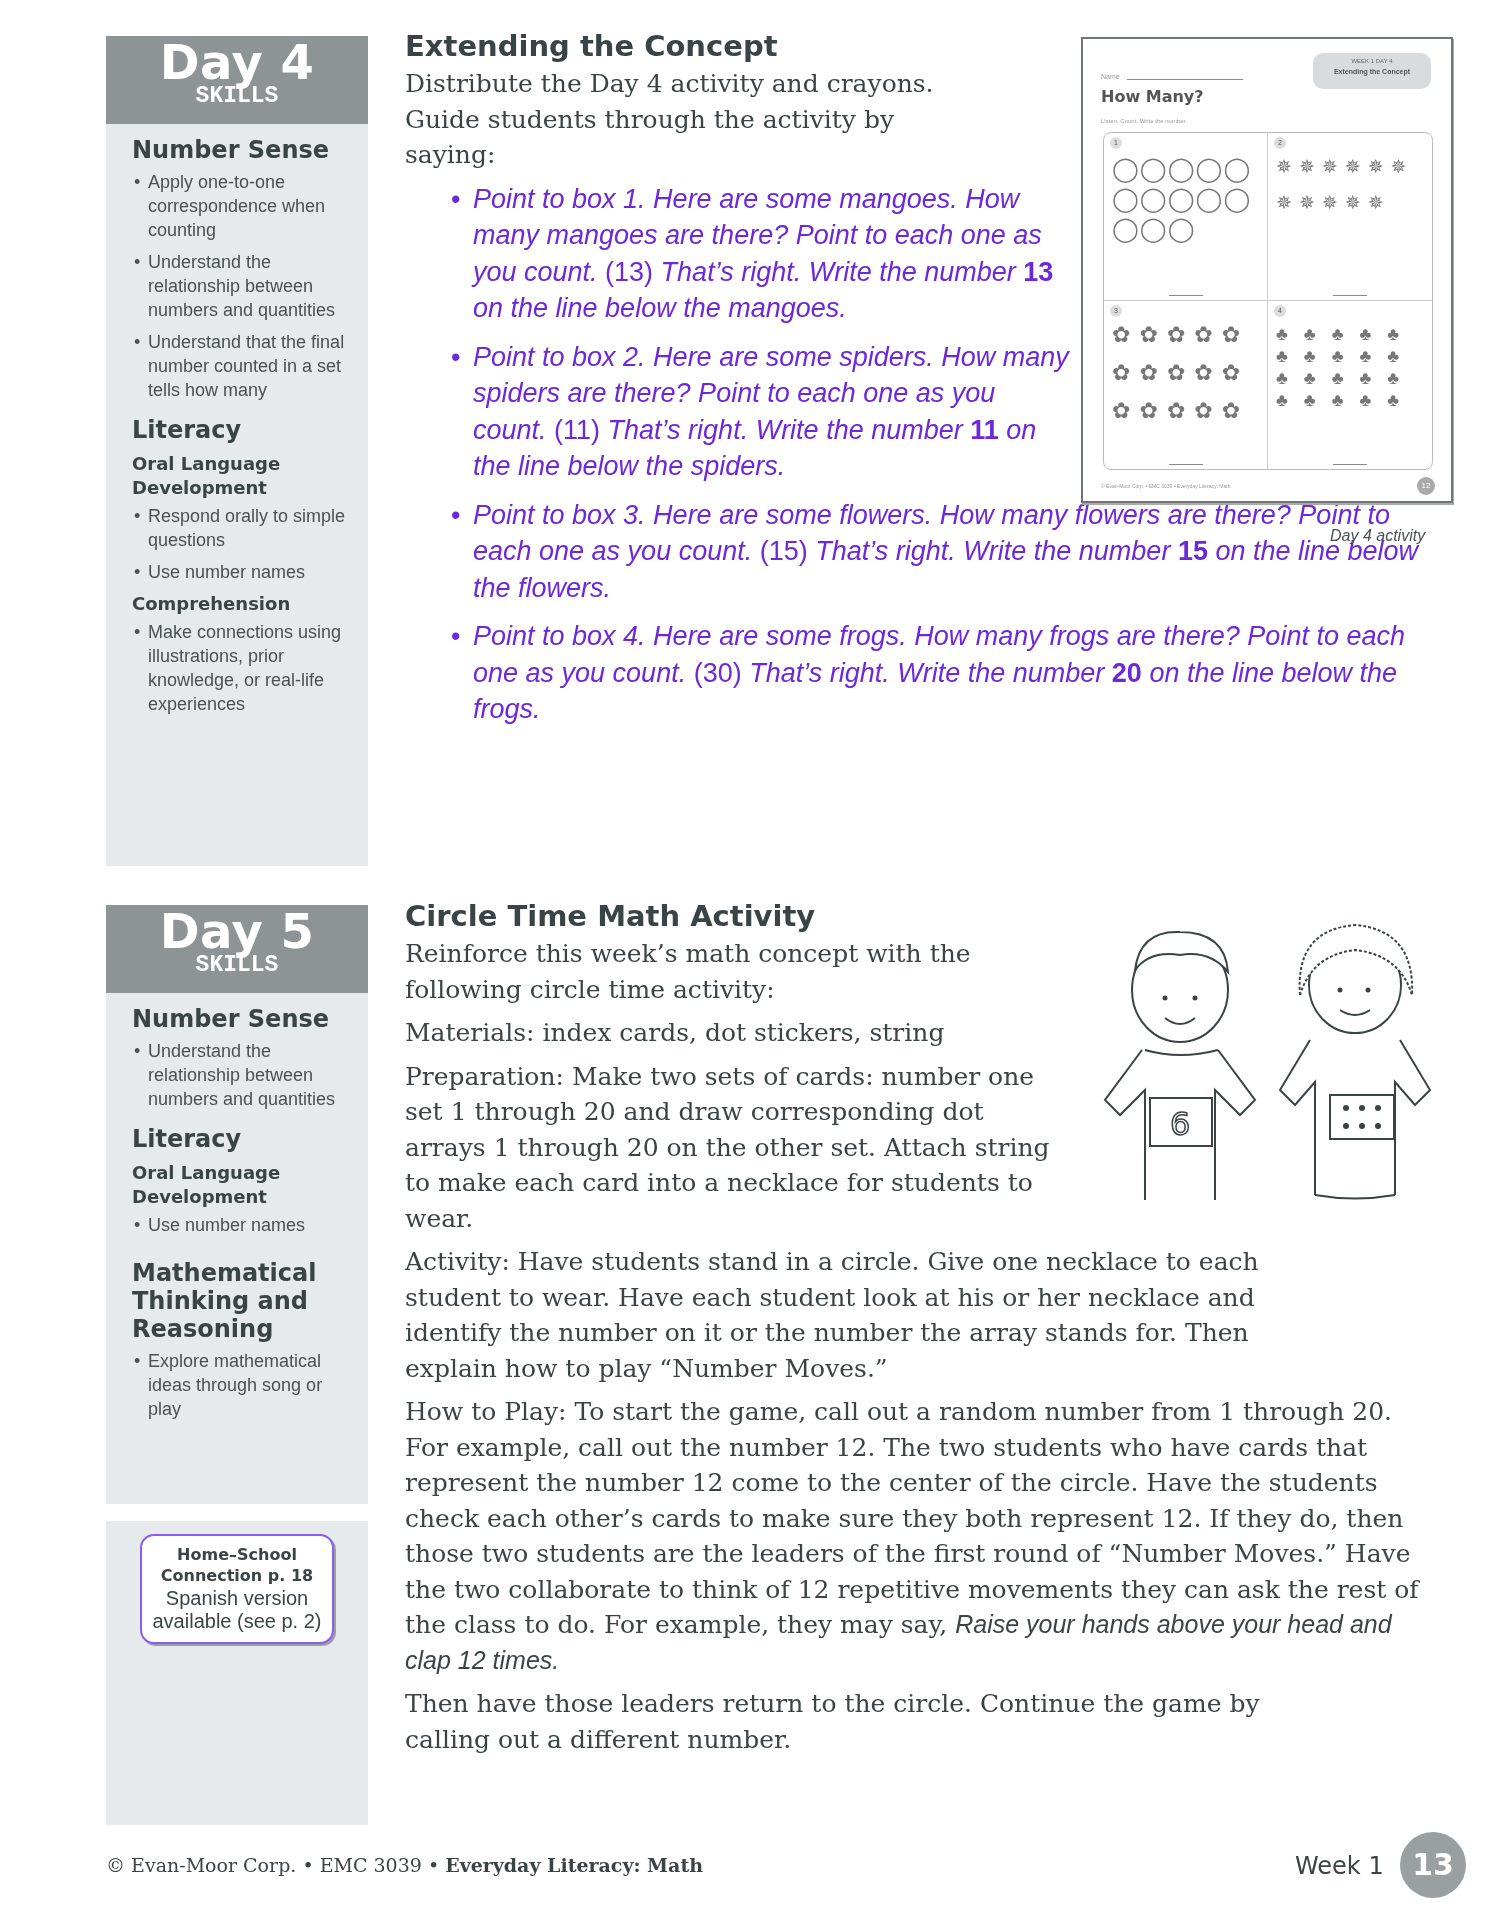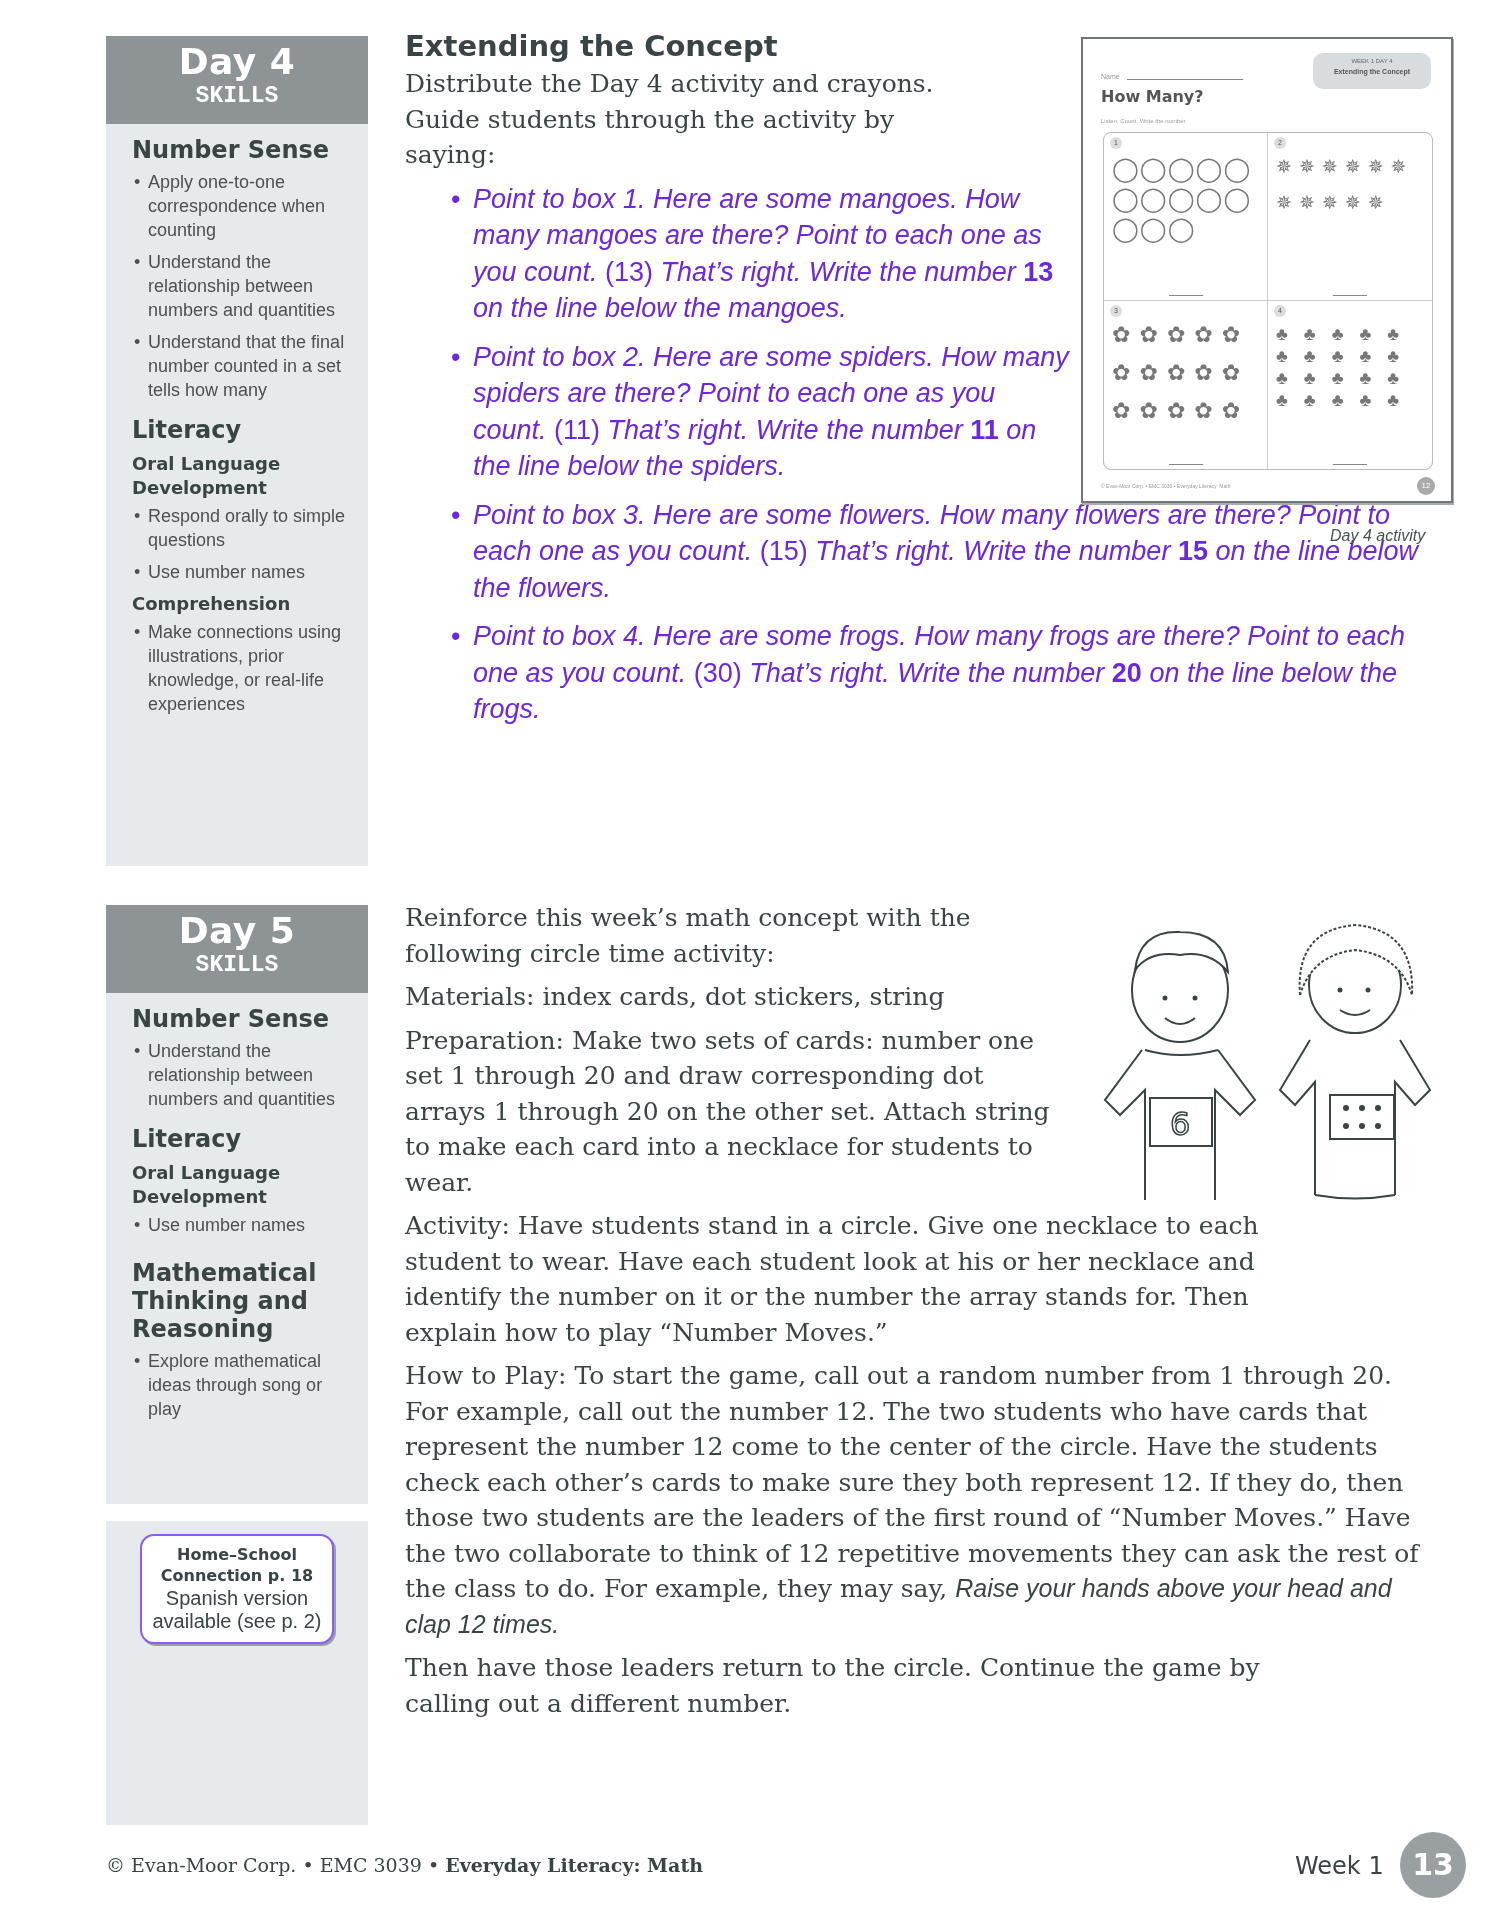--- a/index.html
+++ b/index.html
@@ -2,21 +2,21 @@
 <html><head>
 <meta charset="utf-8">
 <style>
   * { box-sizing: border-box; margin: 0; padding: 0; }
   html, body { width: 1500px; height: 1928px; background: #ffffff; overflow: hidden; }
   body { position: relative; color: #3b4345; font-family: "Liberation Sans", sans-serif; }
 
   
   .sidebar { position: absolute; left: 106px; width: 262px; background: #e7eaec; }
   .sb-head { background: #8e9396; color: #fff; text-align: center; height: 88px; padding-top: 6px; }
-  .sb-day { font-family: "DejaVu Sans", sans-serif; font-weight: bold; font-size: 36px; line-height: 40px; letter-spacing: 0.5px; }
+  .sb-day { font-family: "DejaVu Sans", sans-serif; font-weight: bold; font-size: 48px; line-height: 40px; letter-spacing: 0.5px; }
   .sb-skills { font-family: Liberation Mono, monospace; font-weight: bold; font-size: 23px; line-height: 28px; }
   .sb-body { padding: 12px 10px 20px 26px; }
   .sb-cat { font-family: "DejaVu Sans", sans-serif; font-weight: bold; font-size: 24px; line-height: 28px; color: #3a4446; margin-top: 14px; margin-bottom: 6px; }
   .sb-cat:first-child { margin-top: 0; }
   .sb-sub { font-family: "DejaVu Sans", sans-serif; font-weight: bold; font-size: 18px; line-height: 24px; color: #3a4446; margin-top: 8px; margin-bottom: 4px; }
   .sb-list { list-style: none; }
   .sb-list li { position: relative; padding-left: 16px; font-size: 18px; line-height: 24px; color: #4a5154; margin-bottom: 8px; }
   .sb-list li::before { content: "•"; position: absolute; left: 2px; top: 0; }
 
   .hs-box { margin: 40px auto 0 auto; width: 194px; background: #fff; border: 2px solid #8b5cf6; border-radius: 14px; text-align: center; padding: 8px 6px 10px 6px; box-shadow: 2px 2px 0 #9aa0a2; }
@@ -229,20 +229,21 @@
         </div>
         <div class="th-ans"></div>
       </div>
   </div>
   <div class="th-foot">© Evan-Moor Corp. • EMC 3039 • Everyday Literacy: Math</div>
   <div class="th-page">12</div>
 </div>
 <div class="thumb-caption">Day 4 activity</div>
 
 <div class="main" style="top:898px;width:1020px;">
+  <div class="sec-title">Circle Time Math Activity</div>
   <div class="serif para" style="width:580px;margin-top:2px;">Reinforce this week’s math concept with the following circle time activity:</div>
   <div class="serif para" style="width:640px;"><b>Materials:</b><span> index cards, dot stickers, string</span></div>
   <div class="serif para" style="width:665px;"><b>Preparation:</b><span> Make two sets of cards: number one set </span><b>1</b><span> through </span><b>20</b><span> and draw corresponding dot arrays </span><b>1</b><span> through </span><b>20</b><span> on the other set. Attach string to make each card into a necklace for students to wear.</span></div>
   <div class="serif para" style="width:940px;"><b>Activity:</b><span> Have students stand in a circle. Give one necklace to each student to wear. Have each student look at his or her necklace and identify the number on it or the number the array stands for. Then explain how to play “Number Moves.”</span></div>
   <div class="serif para" style="width:1015px;"><b>How to Play:</b><span> To start the game, call out a random number from </span><b>1</b><span> through </span><b>20</b><span>. For example, call out the number </span><b>12</b><span>. The two students who have cards that represent the number </span><b>12</b><span> come to the center of the circle. Have the students check each other’s cards to make sure they both represent </span><b>12</b><span>. If they do, then those two students are the leaders of the first round of “Number Moves.” Have the two collaborate to think of </span><b>12</b><span> repetitive movements they can ask the rest of the class to do. For example, they may say, </span><i style="font-family:'Liberation Sans',sans-serif;">Raise your hands above your head and clap 12 times.</i></div>
   <div class="serif para" style="width:940px;">Then have those leaders return to the circle. Continue the game by calling out a different number.</div>
 </div>
 
 <svg class="illus" viewBox="0 0 380 300" fill="none" stroke="#3b4345" stroke-width="2">
 

